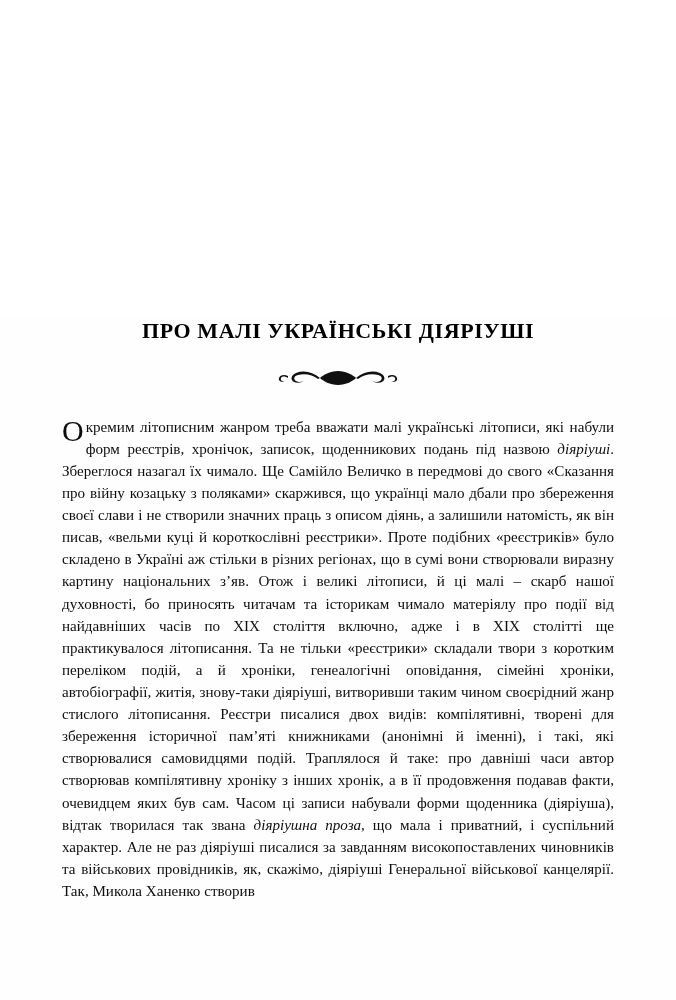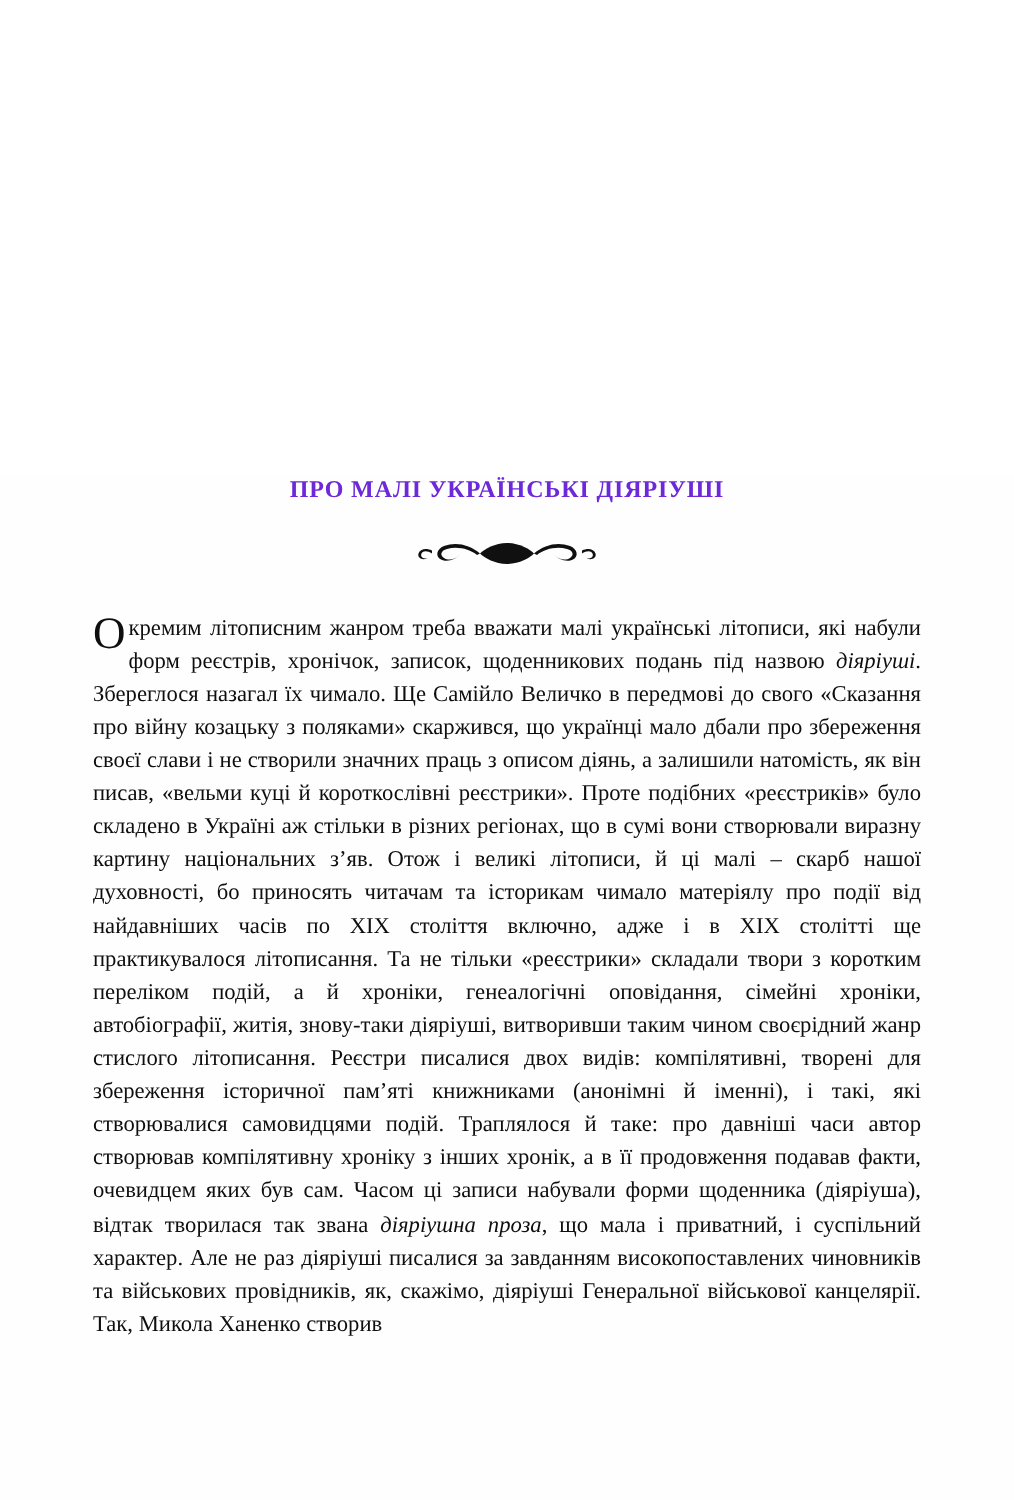--- a/index.html
+++ b/index.html
@@ -20,25 +20,25 @@
     height: 1000px;
     box-sizing: border-box;
     padding: 0 62px;
     background: #fefefe;
   }
   .title-block {
     margin-top: 316px;
     text-align: center;
   }
   .title-line {
-    font-size: 16px;
+    font-size: 22px;
     letter-spacing: 0.6px;
     font-weight: 600;
     line-height: 1.35;
-    color: #6d28d9;
+    color: #000000;
     font-family: "Liberation Serif", serif;
   }
   .ornament {
     margin-top: 18px;
     margin-bottom: 26px;
     text-align: center;
     height: 26px;
     line-height: 26px;
     color: #0d0d0d;
   }

